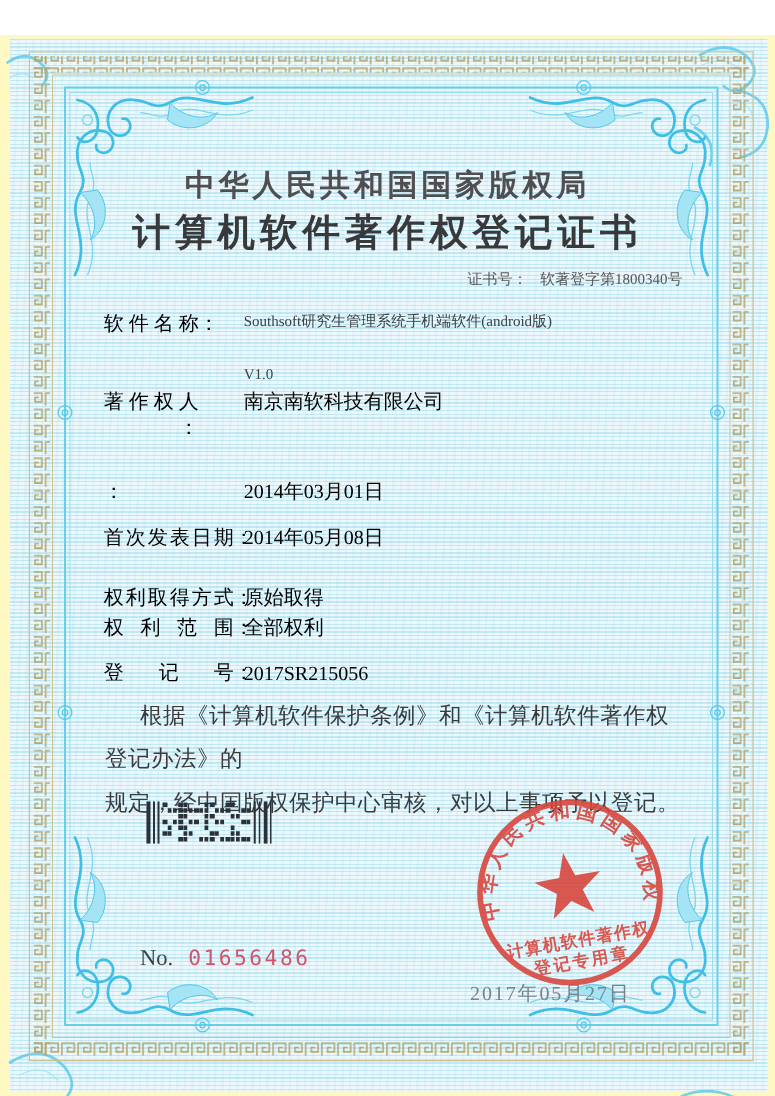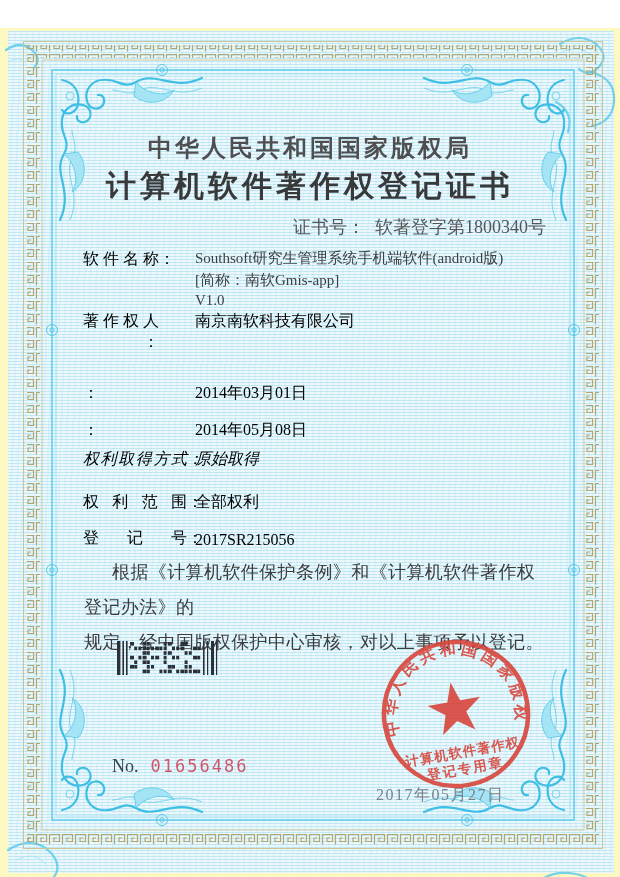--- a/index.html
+++ b/index.html
@@ -33,30 +33,30 @@
   .bline{fill:none;stroke:#66cfeb;}
   .gk{stroke:var(--gold);stroke-width:1.2;fill:none;}
   .corner-swirls path{fill:none;stroke:#55c8e9;stroke-width:2.2;opacity:.8;stroke-linecap:round;}
   .corner-swirls .echo{stroke:#9fe2f4;stroke-width:1;}
 
   .txt{position:absolute;color:var(--ink);}
   .authority{left:0;right:0;top:104px;text-align:center;font-size:24px;font-weight:bold;
     letter-spacing:3px;color:#4f4f52;}
   .cert-title{left:0;right:0;top:138px;text-align:center;font-size:30px;font-weight:bold;
     letter-spacing:4px;color:#38393b;}
-  .certno-line{left:0;right:74px;top:187px;text-align:right;font-size:18px;color:#54565a;padding-left:38px;}
+  .certno-line{left:0;right:74px;top:187px;text-align:right;font-size:12px;color:#54565a;padding-left:38px;}
   .certno-line .lbl{margin-right:10px;}
 
   .row{position:absolute;left:83px;font-size:16px;display:flex;align-items:flex-end;}
   .row .flabel{display:inline-block;text-align:justify;text-align-last:justify;}
   .row.w76 .flabel{width:76px;}
   .row.w104 .flabel{width:104px;}
   .row .colon{display:inline-block;}
   .row .fvalue{position:absolute;left:112px;white-space:nowrap;}
-  .soft-line{position:absolute;left:195px;font-size:15px;color:var(--ink);white-space:nowrap;}
+  .soft-line{position:absolute;left:195px;font-size:12px;color:var(--ink);white-space:nowrap;}
 
   .statement{position:absolute;left:84px;width:466px;font-size:18px;color:#3a3b3d;
     letter-spacing:.4px;line-height:35px;}
   .statement .l1{text-indent:28px;display:block;}
 
   .barcode{position:absolute;left:117px;top:613px;width:102px;height:34px;}
   .serial-line{position:absolute;left:112px;top:728px;font-size:18px;color:#39404a;}
   .serial-line .num{font-family:"DejaVu Sans Mono","Liberation Mono",monospace;
     color:var(--serial-red);font-size:17px;letter-spacing:2px;margin-left:12px;}
   .issue-date{position:absolute;left:376px;top:757px;font-size:16px;color:#79808a;
@@ -144,37 +144,37 @@
   <div class="txt cert-title">计算机软件著作权登记证书</div>
   <div class="txt certno-line">
     <span class="lbl">证书号：</span><span>软著登字第1800340号</span>
   </div>
 
   <div class="row w76" style="top:221px;">
     <span class="flabel">软件名称</span>
       <span class="colon">：</span>
   </div>
   <div class="soft-line" style="top:221px;">Southsoft研究生管理系统手机端软件(android版)</div>
-  <div class="soft-line" style="top:243px;">[简称：南软Gmis-app]</div>
   <div class="soft-line" style="top:264px;">V1.0</div>
 
   <div class="row w76" style="top:283px;flex-direction:column;">
     <span class="flabel">著作权人</span>
       <span class="colon">：</span>
     <span class="fvalue">南京南软科技有限公司</span>
   </div>
   <div class="row w104" style="top:355px;">
       <span class="colon">：</span>
     <span class="fvalue">2014年03月01日</span>
   </div>
   <div class="row w104" style="top:392px;">
+    <span class="flabel">首次发表日期</span>
       <span class="colon">：</span>
     <span class="fvalue">2014年05月08日</span>
   </div>
-  <div class="row w104" style="top:421px;font-style:italic;">
+  <div class="row w104" style="top:440px;">
     <span class="flabel">权利取得方式</span>
       <span class="colon">：</span>
     <span class="fvalue">原始取得</span>
   </div>
   <div class="row w104" style="top:464px;">
     <span class="flabel">权利范围</span>
       <span class="colon">：</span>
     <span class="fvalue">全部权利</span>
   </div>
   <div class="row w104" style="top:500px;">

